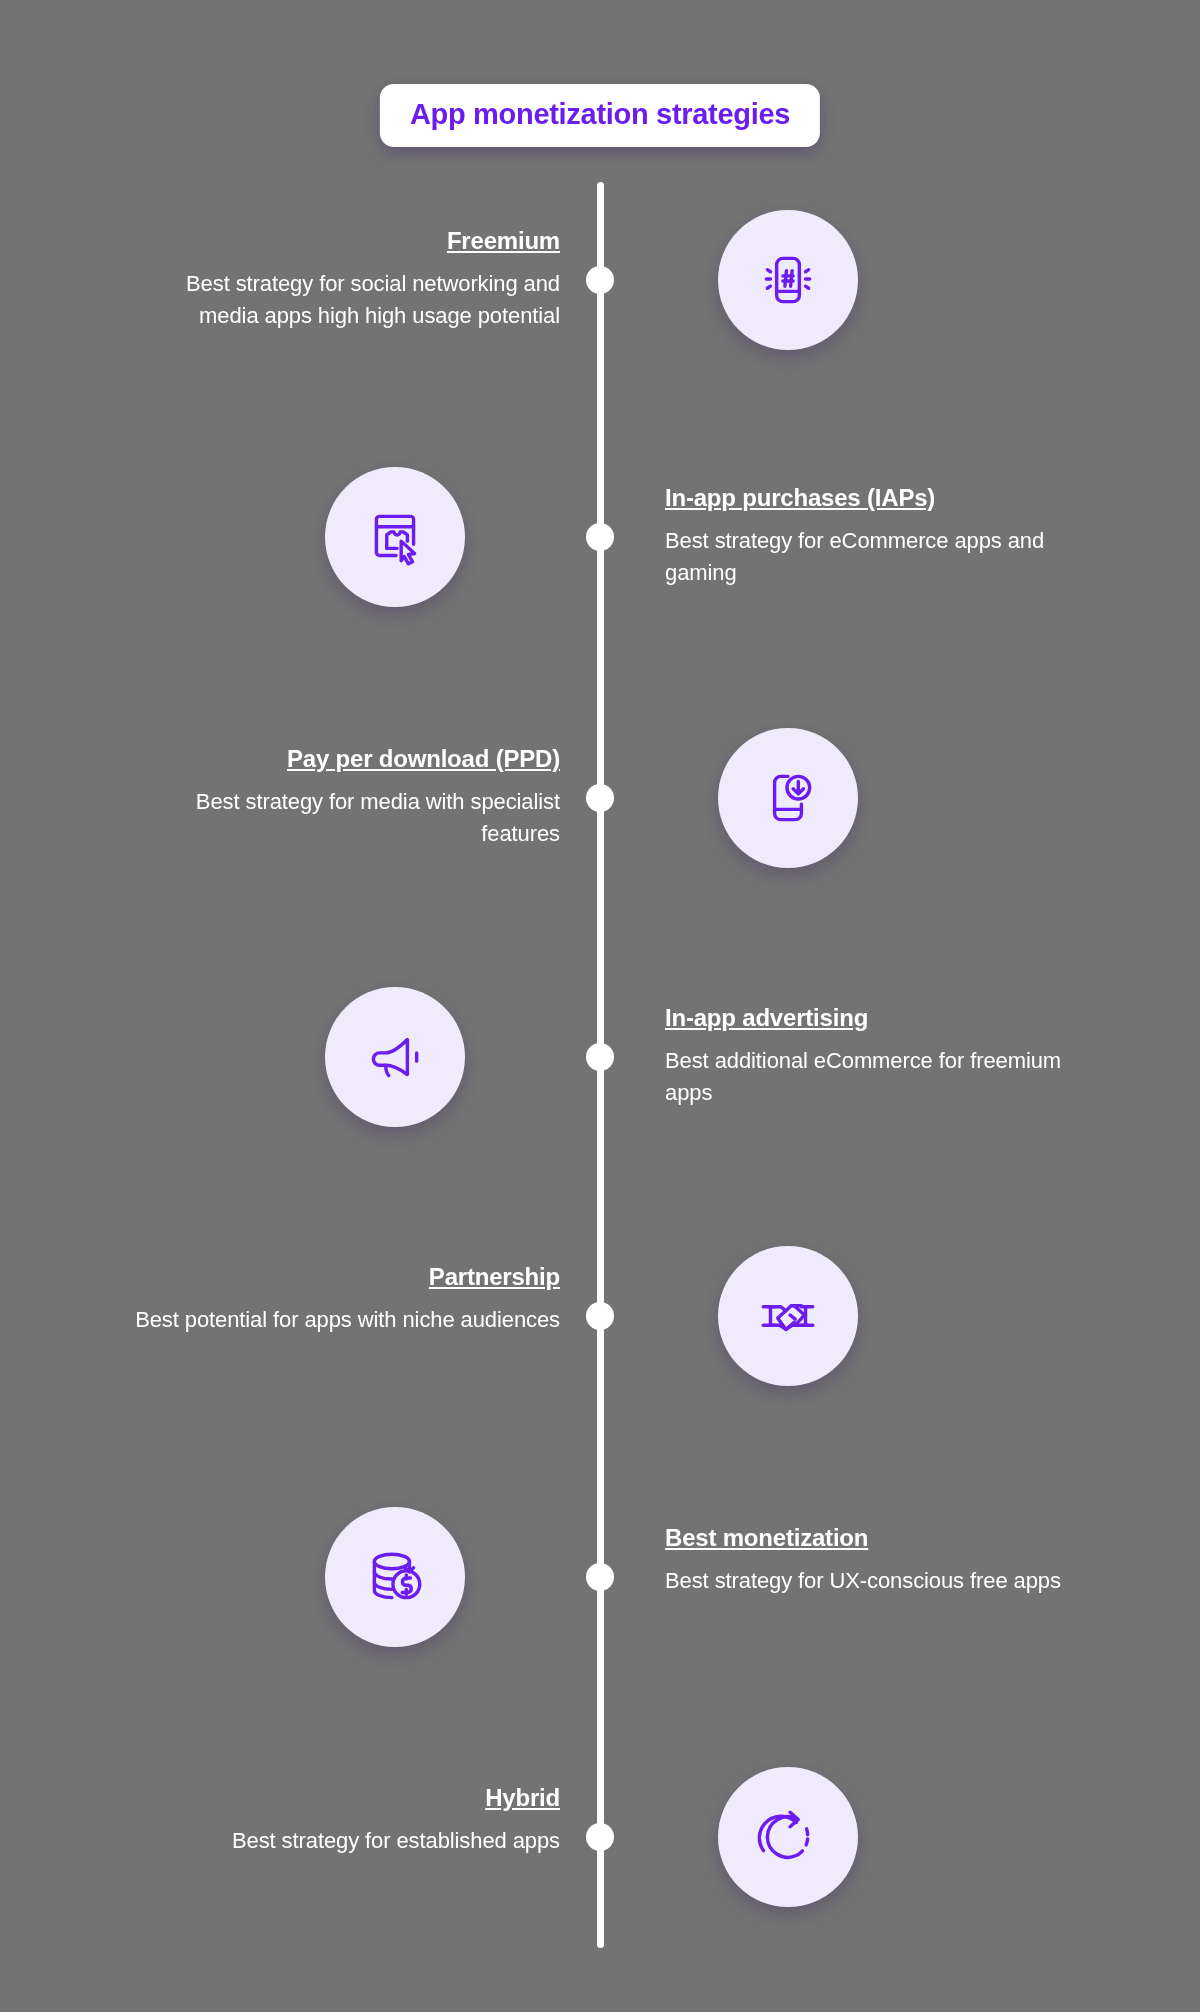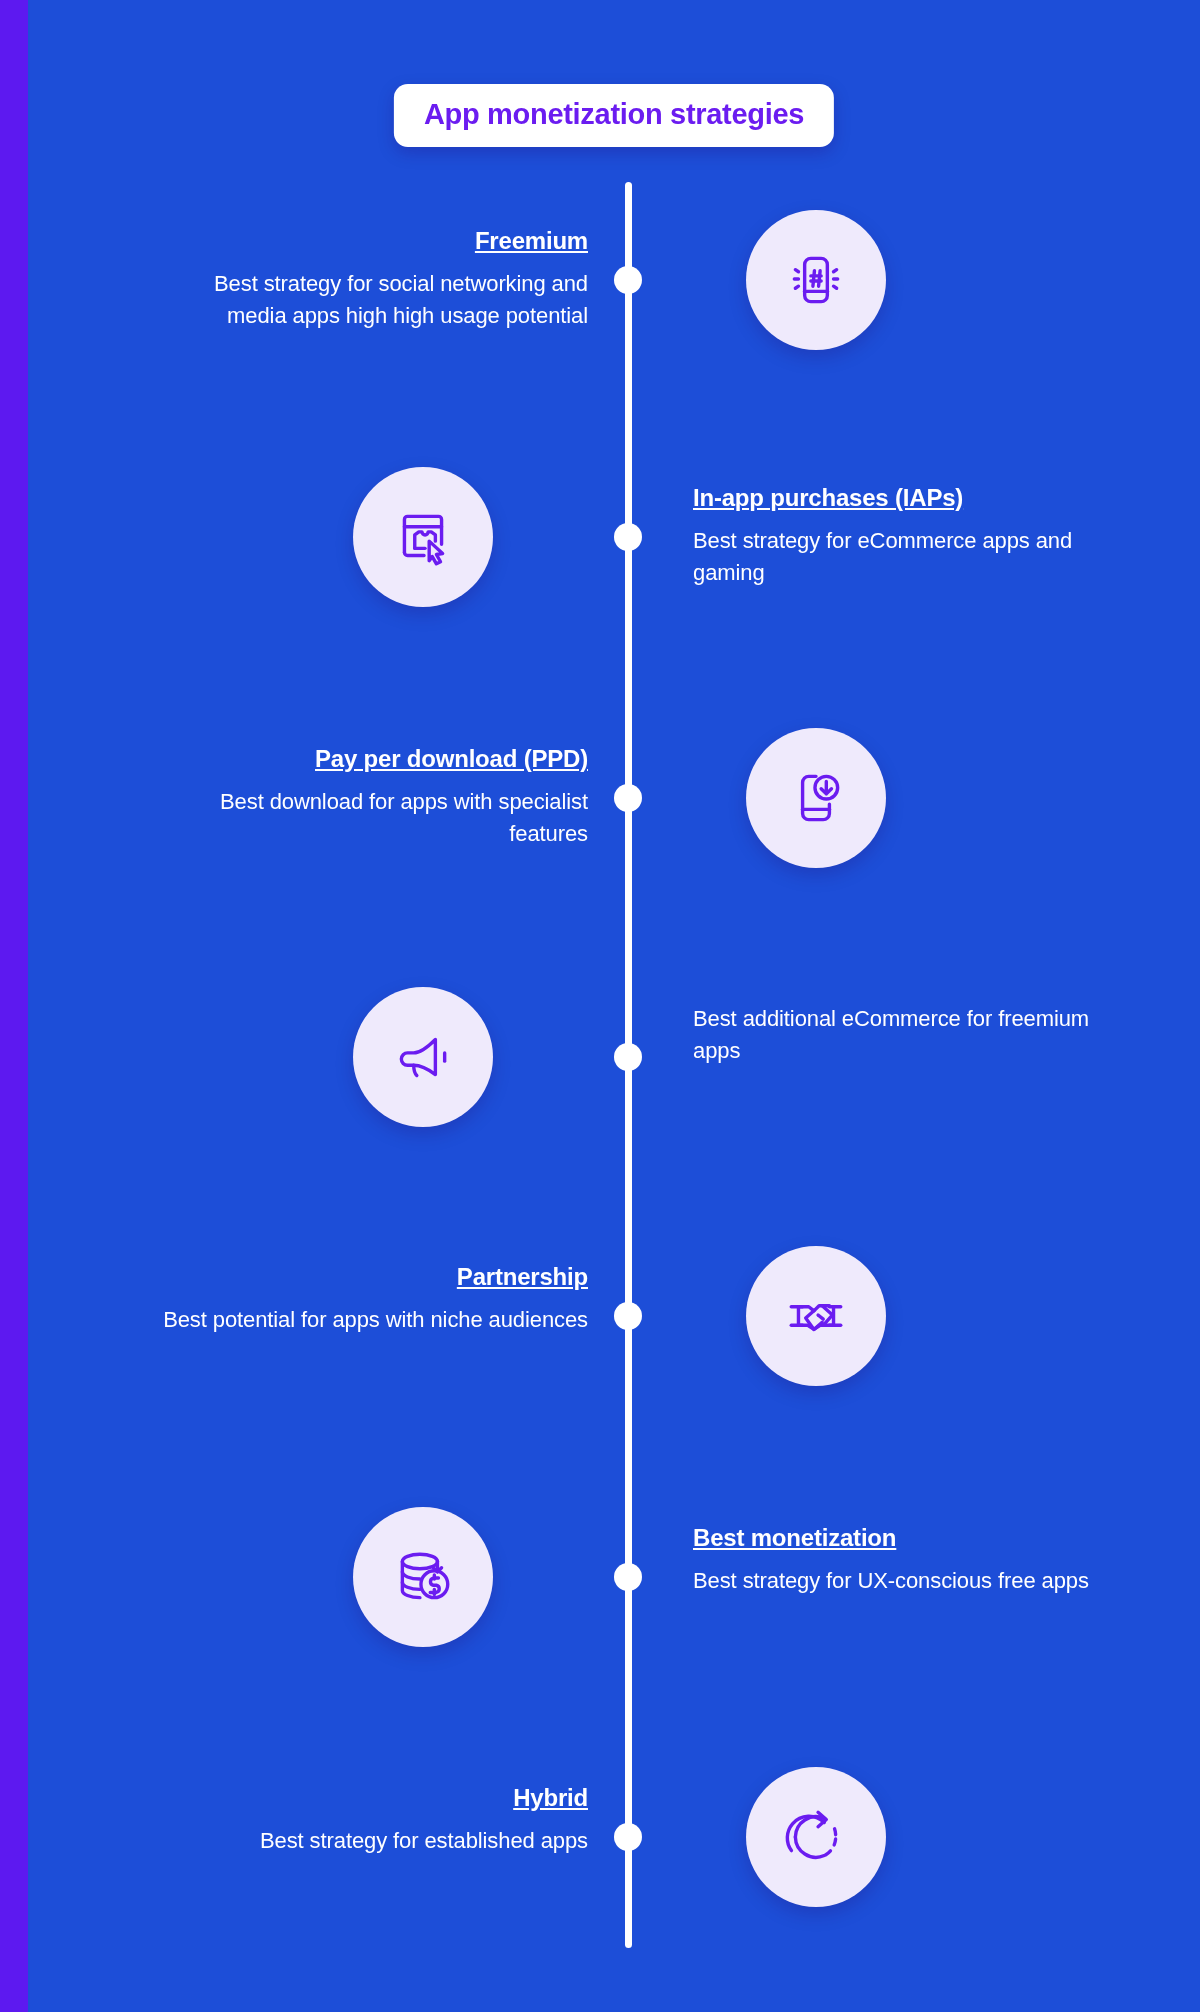--- a/index.html
+++ b/index.html
@@ -60,21 +60,21 @@
     box-shadow:0 7px 18px rgba(35,0,95,.22);
   }
   .icon-badge.left { right:735px; }
   .icon-badge.right{ left:718px; }
   .icon-badge svg{ width:66px; height:66px; display:block; }
   .icon-badge svg *{ vector-effect:non-scaling-stroke; }
 </style>
 </head>
 <body style="background: rgb(93, 25, 240);">
 
-<div id="stage" style="background: #1d4ed8; margin-left: 28px;">
+<div id="stage" style="background: #737373;">
 
   <div class="title-badge" style="color: rgb(107, 28, 240);">App monetization strategies</div>
 
   <div class="timeline-line"></div>
 
   <div class="row" style="top:280px;">
     <div class="dot"></div>
     <div class="text-block left" style="top:-54px;">
       <div class="item-title">Freemium</div>
       <div class="item-desc">Best strategy for social networking and media apps high high usage potential</div>
@@ -109,37 +109,38 @@
           <path d="M38 36l13 12-6 1 4 7-4 2-4-7-3 4z"></path>
         </svg>
       </span>
     </div>
   </div>
 
   <div class="row" style="top:798px;">
     <div class="dot"></div>
     <div class="text-block left" style="top:-54px;">
       <div class="item-title">Pay per download (PPD)</div>
-      <div class="item-desc">Best download for apps with specialist features</div>
+      <div class="item-desc">Best strategy for media with specialist features</div>
     </div>
     <div class="icon-badge right" style="top: -70px; background: rgb(239, 234, 252);">
       <span>
         <svg viewBox="0 0 64 64" fill="none" stroke="#6b1cf0" stroke-width="3.4" stroke-linecap="round" stroke-linejoin="round">
           <path d="M32 11h-7a6 6 0 0 0-6 6v30a6 6 0 0 0 6 6h14a6 6 0 0 0 6-6v-9"></path>
           <line x1="19" y1="43" x2="45" y2="43"></line>
           <circle cx="42" cy="22" r="11"></circle>
           <path d="M42 16v12M37 23l5 5 5-5"></path>
         </svg>
       </span>
     </div>
   </div>
 
   <div class="row" style="top:1057px;">
     <div class="dot"></div>
     <div class="text-block right" style="top:-54px;">
+      <div class="item-title">In-app advertising</div>
       <div class="item-desc">Best additional eCommerce for freemium apps</div>
     </div>
     <div class="icon-badge left" style="top: -70px; background: rgb(239, 234, 252);">
       <span>
         <svg viewBox="0 0 64 64" fill="none" stroke="#6b1cf0" stroke-width="3.4" stroke-linecap="round" stroke-linejoin="round">
           <path d="M44 15v34c-8-6-15-9-21-9H17a6 6 0 0 1 0-12h6c6 0 13-5 21-13z"></path>
           <path d="M23 40c0 5 1 8 3 10"></path>
           <line x1="53" y1="28" x2="53" y2="36"></line>
         </svg>
       </span>

